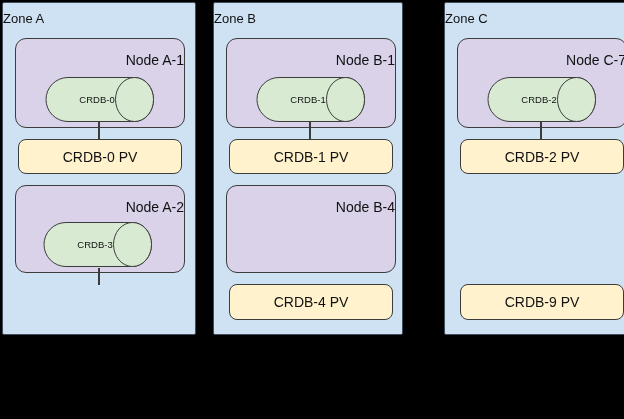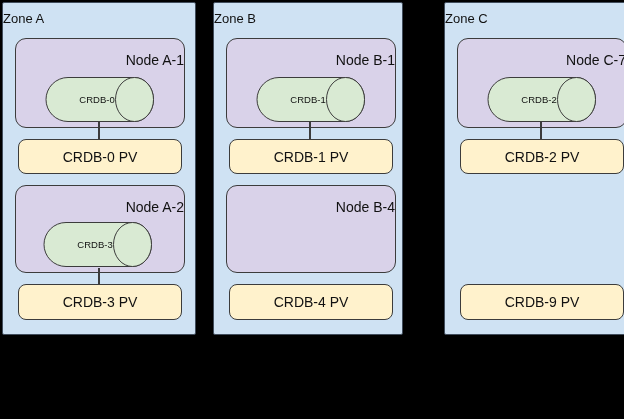--- a/index.html
+++ b/index.html
@@ -87,21 +87,20 @@
 
     <div class="node node-2">
       <div class="node-title">Node A-2</div>
     </div>
     <svg class="cyl cyl-2" viewBox="0 0 112 47">
       <path class="cyl-body" d="M90.5 1.5 H24 A21.5 21.5 0 0 0 24 45.5 H90.5 A19 22 0 0 0 90.5 1.5 Z"></path>
       <ellipse class="cyl-cap" cx="90.5" cy="23.5" rx="19" ry="22"></ellipse>
       <text class="cyl-label" x="53" y="23.5" text-anchor="middle" dominant-baseline="central">CRDB-3</text>
     </svg>
     <div class="connector connector-2"></div>
-    <div class="pv pv-2">CRDB-3 PV</div>
   </section>
 
   <section class="zone zone-b">
     <div class="zone-title">Zone B</div>
 
     <div class="node node-1">
       <div class="node-title">Node B-1</div>
     </div>
     <svg class="cyl cyl-1" viewBox="0 0 112 47">
       <path class="cyl-body" d="M90.5 1.5 H24 A21.5 21.5 0 0 0 24 45.5 H90.5 A19 22 0 0 0 90.5 1.5 Z"></path>

